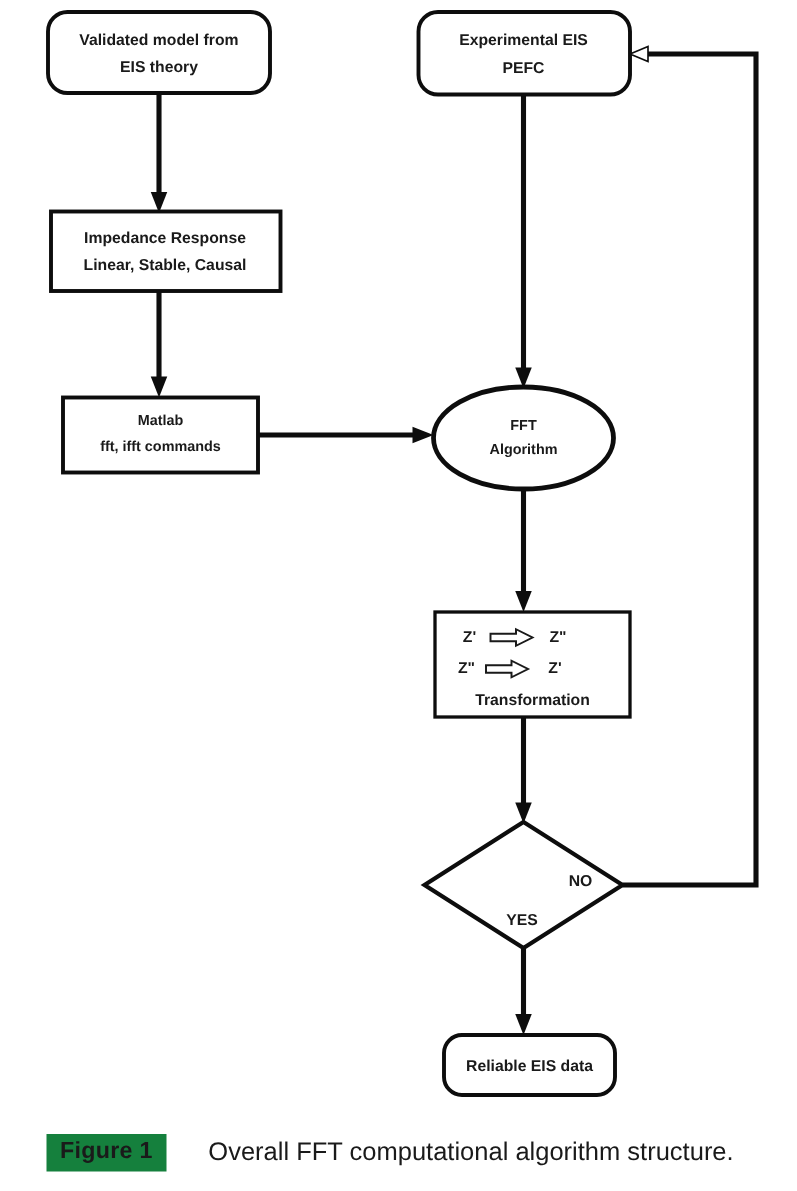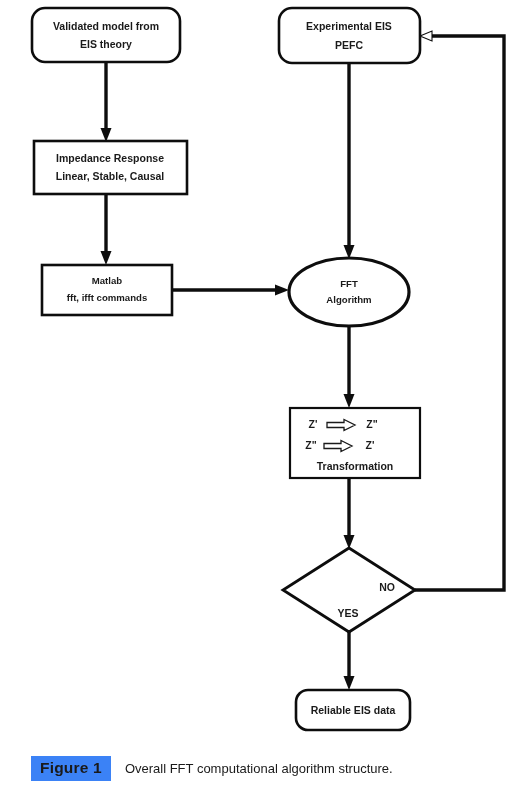--- a/index.html
+++ b/index.html
@@ -97,35 +97,35 @@
     left: 0;
     top: 748px;
     width: 531px;
     height: 40px;
     display: flex;
     align-items: center;
     padding-left: 31px;
     box-sizing: border-box;
   }
   #caption-number {
-    background: #3b82f6;
+    background: #15803d;
     color: #1a1a1a;
     font-family: "Liberation Sans", sans-serif;
     font-size: 15.5px;
     font-weight: bold;
     padding: 3px 9px 4px 9px;
     letter-spacing: 0.2px;
     white-space: nowrap;
   }
   #caption-text {
     color: #1a1a1a;
     font-family: "Liberation Sans", sans-serif;
-    font-size: 13px;
+    font-size: 17px;
     font-weight: normal;
-    margin-left: 14px;
+    margin-left: 28px;
     white-space: nowrap;
   }
 </style>
 </head>
 <body>
 
 <div id="figure-root">
 
   <svg id="flowchart" width="531" height="748" viewBox="0 0 531 748">
 

